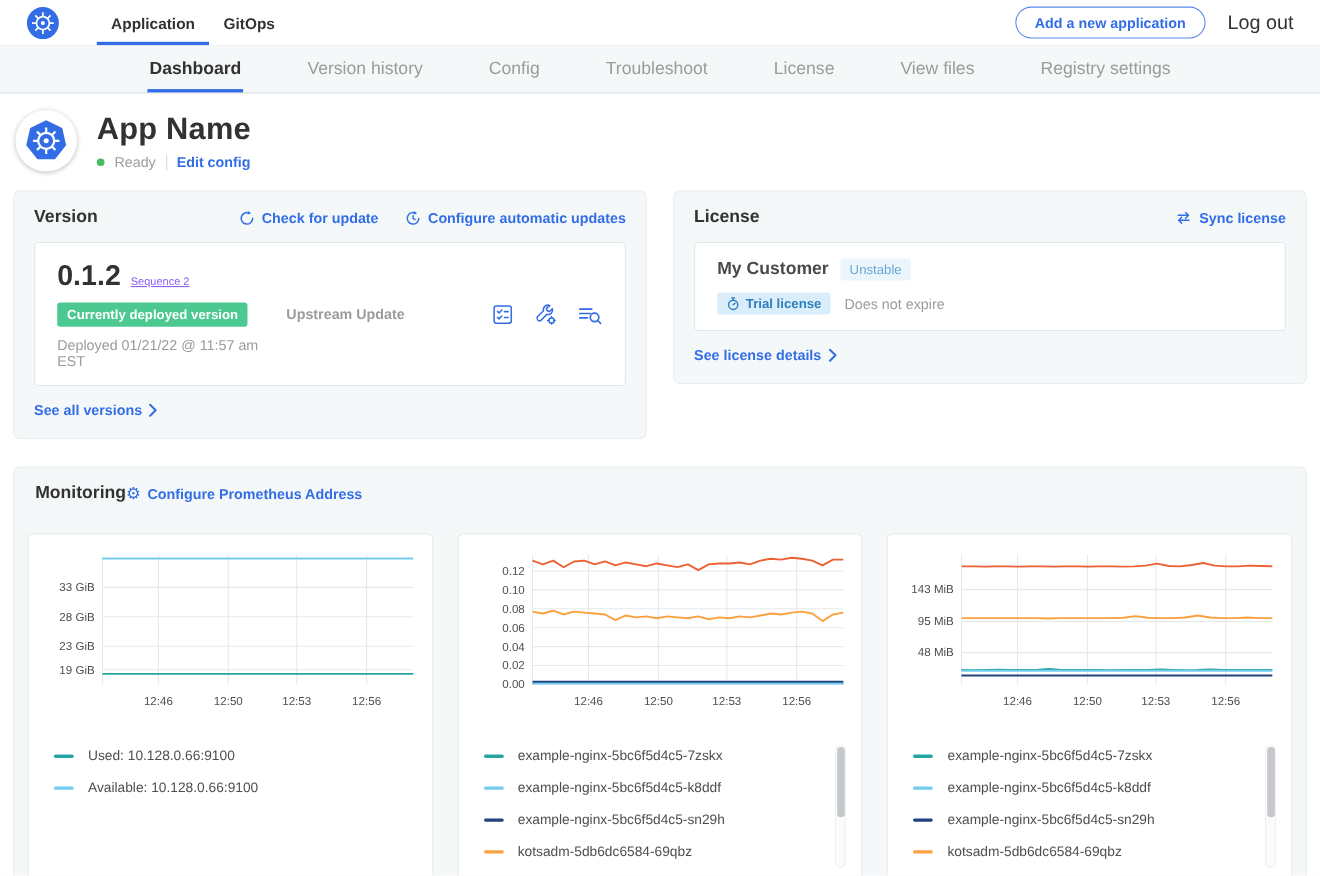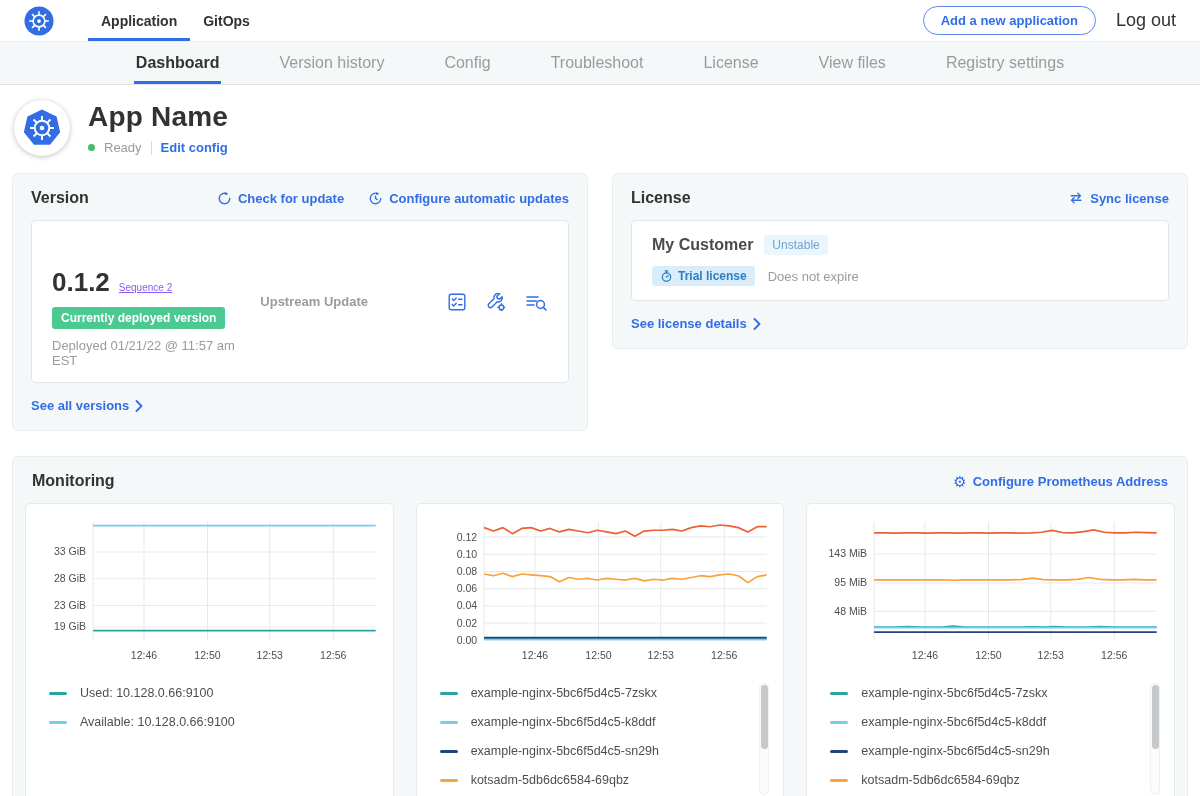--- a/index.html
+++ b/index.html
@@ -37,45 +37,45 @@
   .cards-row { display:flex; gap:24px; align-items:flex-start; }
   .card { background:#f5f8f9; border:1px solid #e9edf0; border-radius:6px; padding:15px 18px 16px; }
   .card.half { flex:1; }
   .card-header { display:flex; justify-content:space-between; align-items:center; margin-bottom:13px; }
   .card-title { font-size:16px; font-weight:700; }
   .header-links { display:flex; gap:24px; }
   .inner-panel { background:#fff; border:1px solid #dfe7ec; border-radius:4px; padding:14px 20px; }
   .version-panel { display:flex; align-items:center; }
   .ver-left { width:42%; }
   .ver-line { display:flex; align-items:baseline; gap:9px; }
-  .ver-num { font-size:26px; font-weight:700;margin-top:32px; }
+  .ver-num { font-size:26px; font-weight:700; }
   .ver-seq { font-size:10px; color:#8b5cf6;text-decoration:underline; }
   .deployed-badge { display:inline-block; margin-top:9px; background:#4cc991; color:#fff; font-size:12px; font-weight:700; padding:4px 9px; border-radius:3px; }
   .deployed-at { margin-top:9px; font-size:13px; color:#9b9b9b; }
   .ver-center { flex:1; font-size:13px; font-weight:700; color:#9b9b9b; }
   .ver-icons { display:flex; gap:17px; color:#326de6; align-items:center; }
   .icon-btn { cursor:pointer; display:flex; }
   .card-footer-link { margin-top:13px; }
 
   .lic-name-row { display:flex; align-items:center; gap:11px; }
   .lic-name { font-size:16px; font-weight:700; color:#4a4a4a; }
   .channel-badge { background:#eaf5fc; color:#6ca6d2; font-size:12px; padding:3px 8px; border-radius:3px; }
   .lic-row2 { margin-top:11px; display:flex; align-items:center; gap:13px; }
   .trial-badge { background:#d9edfb; color:#2f7fbe; font-size:12px; font-weight:700; padding:3px 8px; border-radius:3px; display:inline-flex; align-items:center; gap:5px; }
   .expiry { font-size:13px; color:#9b9b9b; }
 
   
   .card.monitoring { margin-top:25px; padding:15px 12px 12px; }
-  .mon-header { display:flex; justify-content:space-between; align-items:center; padding:0 7px; margin-bottom:13px; }
+  .mon-header { display:flex; justify-content:flex-start; align-items:center; padding:0 7px; margin-bottom:27px; }
   .panels-row { display:flex; gap:22px; }
   .panel { flex:1; background:#fff; border:1px solid #e9e9e9; border-radius:5px; padding:10px 11px 16px; display:flex; flex-direction:column; }
   svg.plot { width:100%; height:auto; display:block; }
   .grid { stroke:#e6e9eb; stroke-width:1; }
   .tick { font-size:10.5px; fill:#4e4e4e; font-family:"Liberation Sans","DejaVu Sans",sans-serif; }
-  .legend { position:relative; height:116px; margin-top:16px; padding:4px 28px 0 12px; overflow:hidden; }
+  .legend { position:relative; height:116px; margin-top:28px; padding:4px 28px 0 12px; overflow:hidden; }
   .legend-item { display:flex; align-items:center; gap:13px; margin-bottom:15px; font-size:12.5px; color:#4e4e4e; }
   .swatch { width:18px; height:3px; border-radius:2px; flex:0 0 auto; }
   .scroll-track { position:absolute; right:3px; top:1px; width:10px; height:112px; background:#fbfbfb; border:1px solid #f0f0f0; border-radius:6px; }
   .scroll-thumb { width:7px; height:64px; margin:1px auto 0; background:#c6c9cc; border-radius:4px; }
   .chart-title { text-align:center; font-size:14px; font-weight:700; margin-top:6px; }
 
   .gear-glyph { font-size:15px; line-height:1; }
 </style>
 </head>
 <body>

